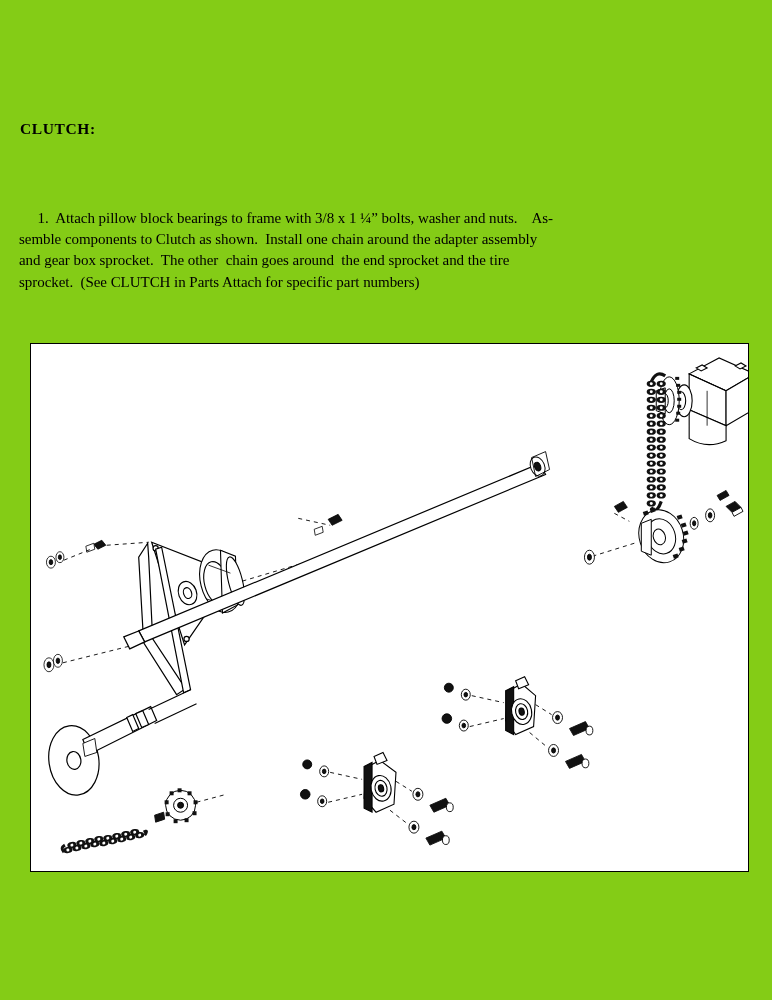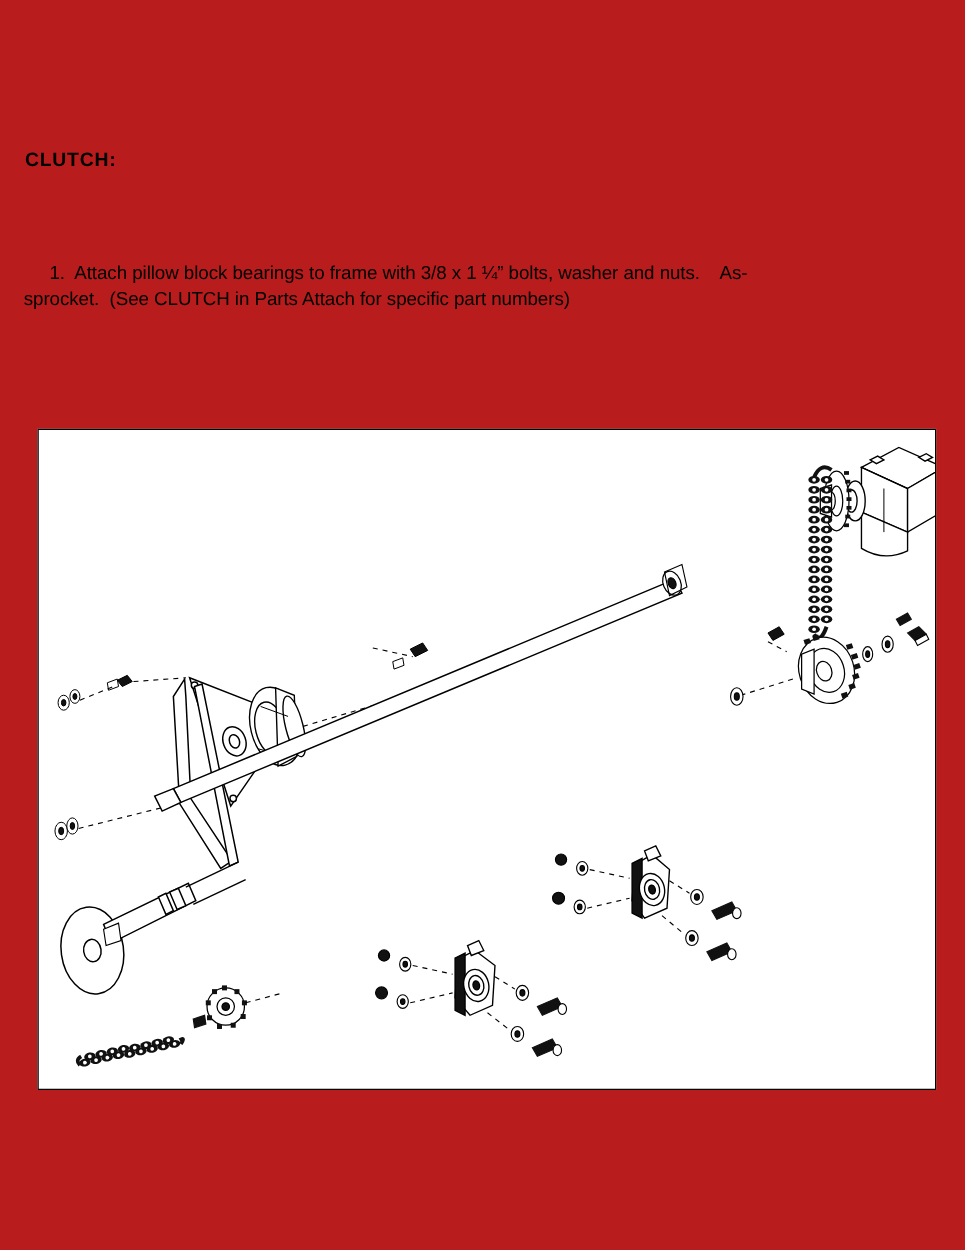--- a/index.html
+++ b/index.html
@@ -15,21 +15,22 @@
     font-family: "Liberation Sans", sans-serif;
     color: #000000;
     overflow: hidden;
   }
 
   .page {
     position: absolute;
     top: 0; left: 0;
     width: 772px;
     height: 1000px;
-    background: #b91c1c;
+    background: #84cc16;
+    font-family: Liberation Serif, serif;
   }
 
   
   .section-heading {
     position: absolute;
     left: 20px;
     top: 119px;
     font-size: 15.5px;
     font-weight: bold;
     letter-spacing: 0.6px;
@@ -73,20 +74,22 @@
 </style>
 </head>
 <body>
 
 <div class="page">
 
   <div class="section-heading">CLUTCH:</div>
 
   <div class="body-text">
     <span class="body-line">     1.  Attach pillow block bearings to frame with 3/8 x 1 ¼” bolts, washer and nuts.    As-</span>
+    <span class="body-line">semble components to Clutch as shown.  Install one chain around the adapter assembly</span>
+    <span class="body-line">and gear box sprocket.  The other  chain goes around  the end sprocket and the tire</span>
     <span class="body-line">sprocket.  (See CLUTCH in Parts Attach for specific part numbers)</span>
   </div>
 
   <div class="figure-frame">
     <svg class="figure-svg" viewBox="0 0 719 529" preserveAspectRatio="none">
 
       <defs>
         <g id="chainlink">
           <ellipse cx="0" cy="0" rx="4.6" ry="3.1" fill="#111"></ellipse>
           <circle cx="0" cy="0" r="1.5" fill="#fff"></circle>

